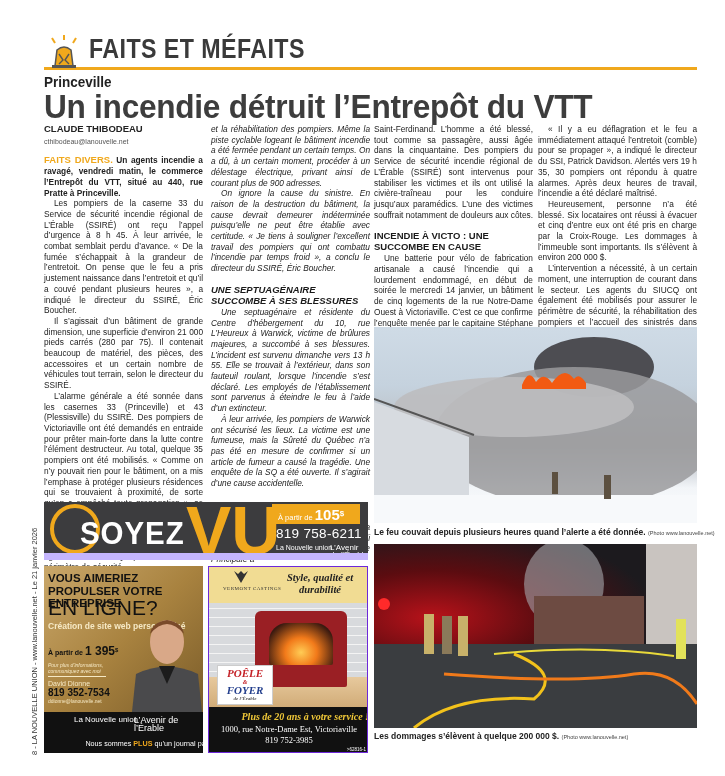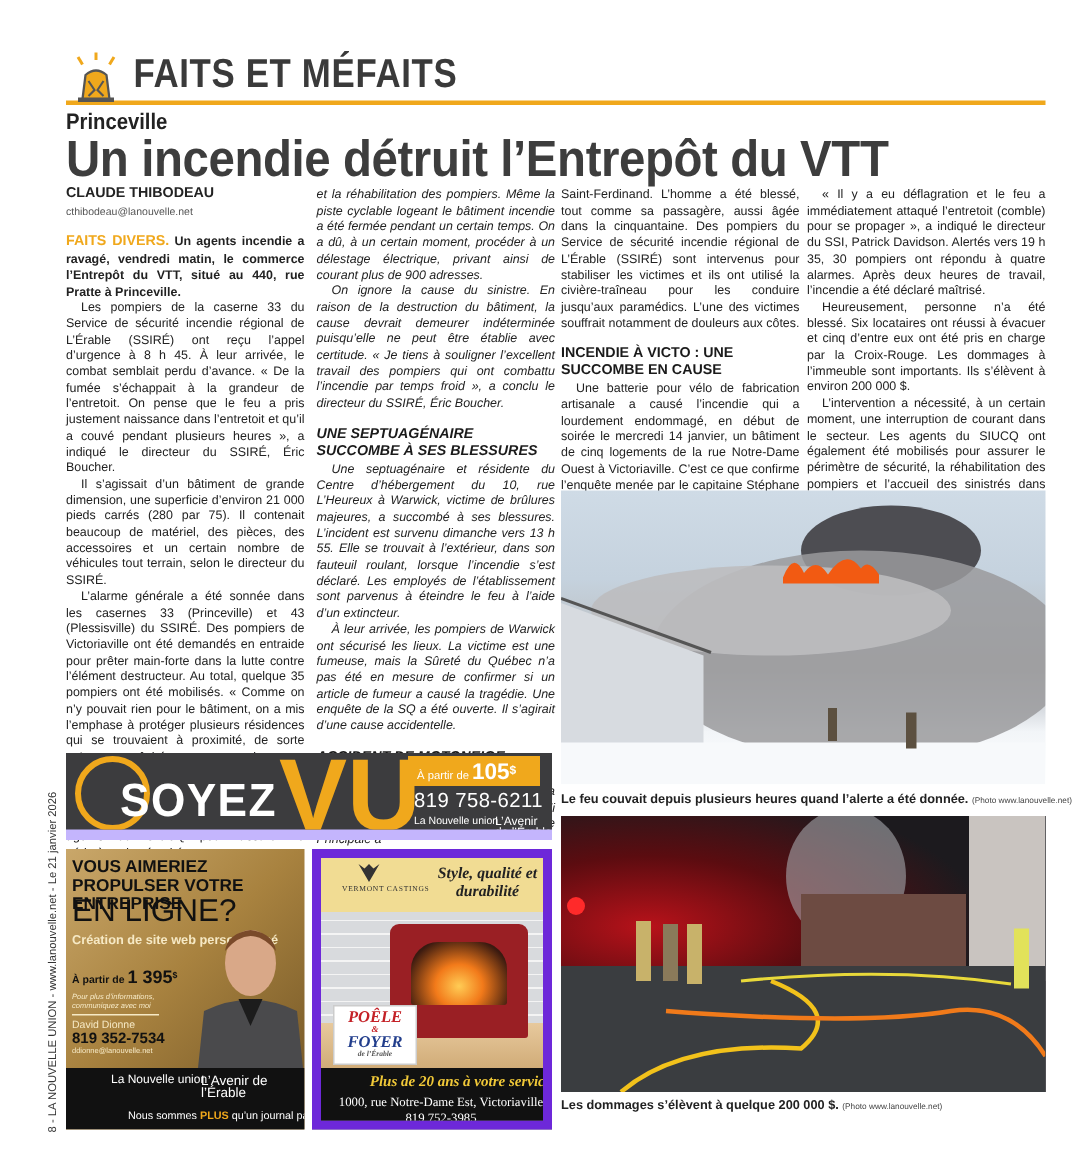--- a/index.html
+++ b/index.html
@@ -51,21 +51,21 @@
   .ad-web .divider { position: absolute; left: 4px; top: 110px; width: 58px; height: 1px; background: #f6e9c5; }
   .ad-web .contact { position: absolute; left: 4px; top: 113px; font-size: 7px; color: #f6e9c5; line-height: 9px; }
   .ad-web .contact .tel { font-size: 10px; font-weight: bold; color: #111; }
   .ad-web .person { position: absolute; left: 88px; top: 38px; width: 70px; height: 108px; }
   .ad-web .bottom { position: absolute; left: 0; top: 146px; width: 159px; height: 41px; background: #111; color: #fff; }
   .ad-web .bottom .l1 { position: absolute; left: 30px; top: 4px; font-size: 8px; line-height: 7px; text-align: center; }
   .ad-web .bottom .l2 { position: absolute; left: 90px; top: 4px; font-size: 9px; line-height: 8px; }
   .ad-web .bottom .tag { position: absolute; left: 0; width: 173px; top: 27px; font-size: 7.2px; text-align: center; margin-left: 21px; }
   .ad-web .bottom .tag b { color: #f0a81c; }
 
-  .ad-stove { position: absolute; left: 208px; top: 566px; width: 160px; height: 187px; background: #737373; border: 6px solid #6d28d9; overflow: hidden; }
+  .ad-stove { position: absolute; left: 208px; top: 566px; width: 160px; height: 187px; background: #84cc16; border: 1px solid #6d28d9; overflow: hidden; }
   .ad-stove .top { position: absolute; left: 0; top: 0; width: 160px; height: 36px; background: #f1dc93; }
   .ad-stove .brand { position: absolute; left: 14px; top: 19px; font-family: "Liberation Serif", serif; font-size: 5px; color: #333; text-align: center; letter-spacing: 0.5px; line-height: 6px; }
   .ad-stove .slogan { position: absolute; left: 66px; top: 5px; font-family: "Liberation Serif", serif; font-style: italic; font-weight: bold; font-size: 10.5px; color: #222; text-align: center; line-height: 12px; width: 90px; }
   .ad-stove .wall { position: absolute; left: 0; top: 36px; width: 160px; height: 104px; background: repeating-linear-gradient(0deg, #d8dadd 0 8px, #f4f4f4 8px 9px); }
   .ad-stove .floor { position: absolute; left: 0; top: 110px; width: 160px; height: 30px; background: linear-gradient(180deg, #e7c99d, #d1ac78); }
   .ad-stove .stove { position: absolute; left: 46px; top: 44px; width: 92px; height: 76px; background: #9a1f24; border-radius: 6px 6px 2px 2px; }
   .ad-stove .fire { position: absolute; left: 60px; top: 56px; width: 64px; height: 42px; background: radial-gradient(ellipse at 50% 70%, #ffcc55 0%, #f27a1a 35%, #3a1a10 80%); border-radius: 18px 18px 2px 2px; }
   .ad-stove .logo { position: absolute; left: 8px; top: 98px; width: 56px; height: 40px; background: #fff; border: 1px solid #ccc; text-align: center; font-family: "Liberation Serif", serif; font-style: italic; font-weight: bold; line-height: 11px; padding-top: 2px; }
   .ad-stove .logo .p { color: #c42127; font-size: 11px; }
   .ad-stove .logo .a { color: #c42127; font-size: 6px; line-height: 6px; }

